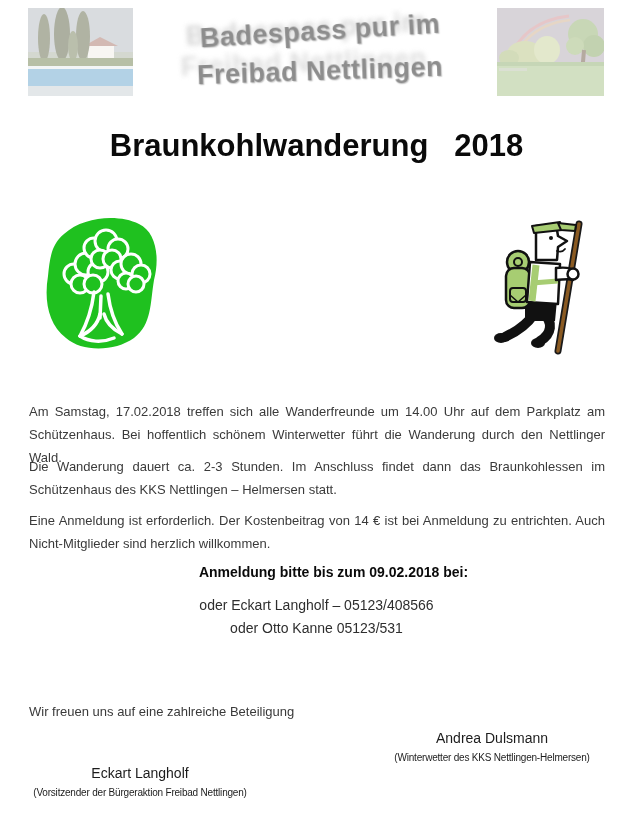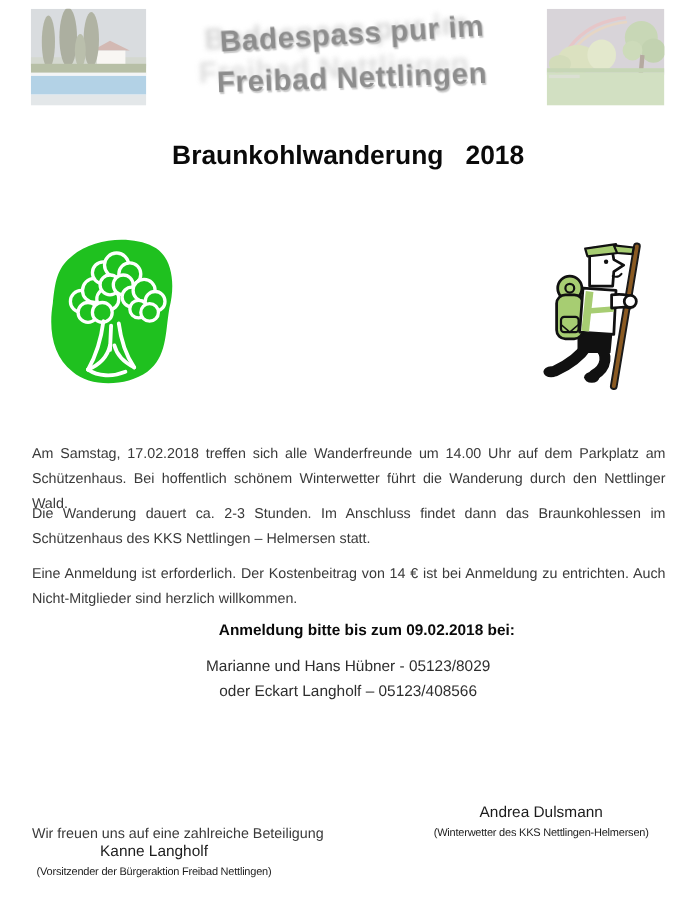--- a/index.html
+++ b/index.html
@@ -28,21 +28,21 @@
     margin-bottom:9px;
     text-shadow: -14px -3px 5px rgba(160,160,160,0.45), 1px 1px 1px rgba(120,120,120,0.4);
   }
   .wm2 {
     transform: rotate(-2deg);
     text-shadow: -16px -9px 5px rgba(170,170,170,0.40), 1px 1px 1px rgba(120,120,120,0.4);
   }
 
   .title {
     position:absolute; left:0; top:128px; width:100%; margin:0;
-    text-align:center; font-size:24px; font-weight:bold; white-space:pre;
+    text-align:center; font-size:31px; font-weight:bold; white-space:pre;
     color:#0a0a0a;
   }
 
   .logo-broccoli { left:34px; top:212px; width:128px; height:142px; }
   .logo-hiker    { left:478px; top:210px; width:130px; height:145px; }
 
   .invite { left:163px; top:219px; width:312px; text-align:center; }
   .inv-line { font-weight:bold; font-size:14px; line-height:15px; margin-bottom:18px; color:#0a0a0a; }
 
   .body-par {
@@ -51,21 +51,21 @@
   }
   .p1 { top:376px;margin-top:24px; } .p2 { top:455px; } .p3 { top:509px; }
 
   .reg-heading {
     left:0; top:564px; width:100%; text-align:center;
     font-weight:bold; font-size:14px; color:#0a0a0a;padding-left:17px;
   }
   .contacts { left:0; top:594px; width:100%; text-align:center; }
   .contact  { font-size:14px; line-height:22.5px; color:#2e2e2e; }
 
-  .closing { left:29px; top:704px; font-size:13px; color:var(--text-dark,#3a3a3a);margin-top:46px; }
+  .closing { left:29px; top:704px; font-size:13px; color:var(--text-dark,#3a3a3a); }
 
   .sig { text-align:center; }
   .sig-left  { left:22px;  top:765px; width:236px; }
   .sig-right { left:372px; top:730px; width:240px; }
   .sig-name { font-size:14px; color:#1c1c1c; margin-bottom:6px; }
   .sig-role { font-size:10px; letter-spacing:-0.2px; color:#1c1c1c; }
 </style>
 </head>
 <body>
 
@@ -171,28 +171,28 @@
       <path d="M80,13 L98,15 L97,21 L83,20 Z" style="fill:var(--hiker-green,#a7cd72)" stroke="#111" stroke-width="2" stroke-linejoin="round"></path>
     </svg>
   </div>
 
   <p class="abs body-par p1">Am Samstag, 17.02.2018 treffen sich alle Wanderfreunde um 14.00 Uhr auf dem Parkplatz am Schützenhaus. Bei hoffentlich schönem Winterwetter führt die Wanderung durch den Nettlinger Wald.</p>
   <p class="abs body-par p2">Die Wanderung dauert ca. 2-3 Stunden. Im Anschluss findet dann das Braunkohlessen im Schützenhaus des KKS Nettlingen – Helmersen statt.</p>
   <p class="abs body-par p3">Eine Anmeldung ist erforderlich. Der Kostenbeitrag von 14 € ist bei Anmeldung zu entrichten. Auch Nicht-Mitglieder sind herzlich willkommen.</p>
 
   <div class="abs reg-heading">Anmeldung bitte bis zum 09.02.2018 bei:</div>
   <div class="abs contacts">
-    <div class="contact">Marianne und Hans Hübner - 05123/8029</div>
     <div class="contact">oder Eckart Langholf – 05123/408566</div>
+    <div class="contact">oder Otto Kanne 05123/531</div>
   </div>
 
   <div class="abs closing">Wir freuen uns auf eine zahlreiche Beteiligung</div>
 
   <div class="abs sig sig-left">
-    <div class="sig-name">Kanne Langholf</div>
+    <div class="sig-name">Eckart Langholf</div>
     <div class="sig-role">(Vorsitzender der Bürgeraktion Freibad Nettlingen)</div>
   </div>
   <div class="abs sig sig-right">
     <div class="sig-name">Andrea Dulsmann</div>
     <div class="sig-role">(Winterwetter des KKS Nettlingen-Helmersen)</div>
   </div>
 
 </div>
 
 </body></html>

